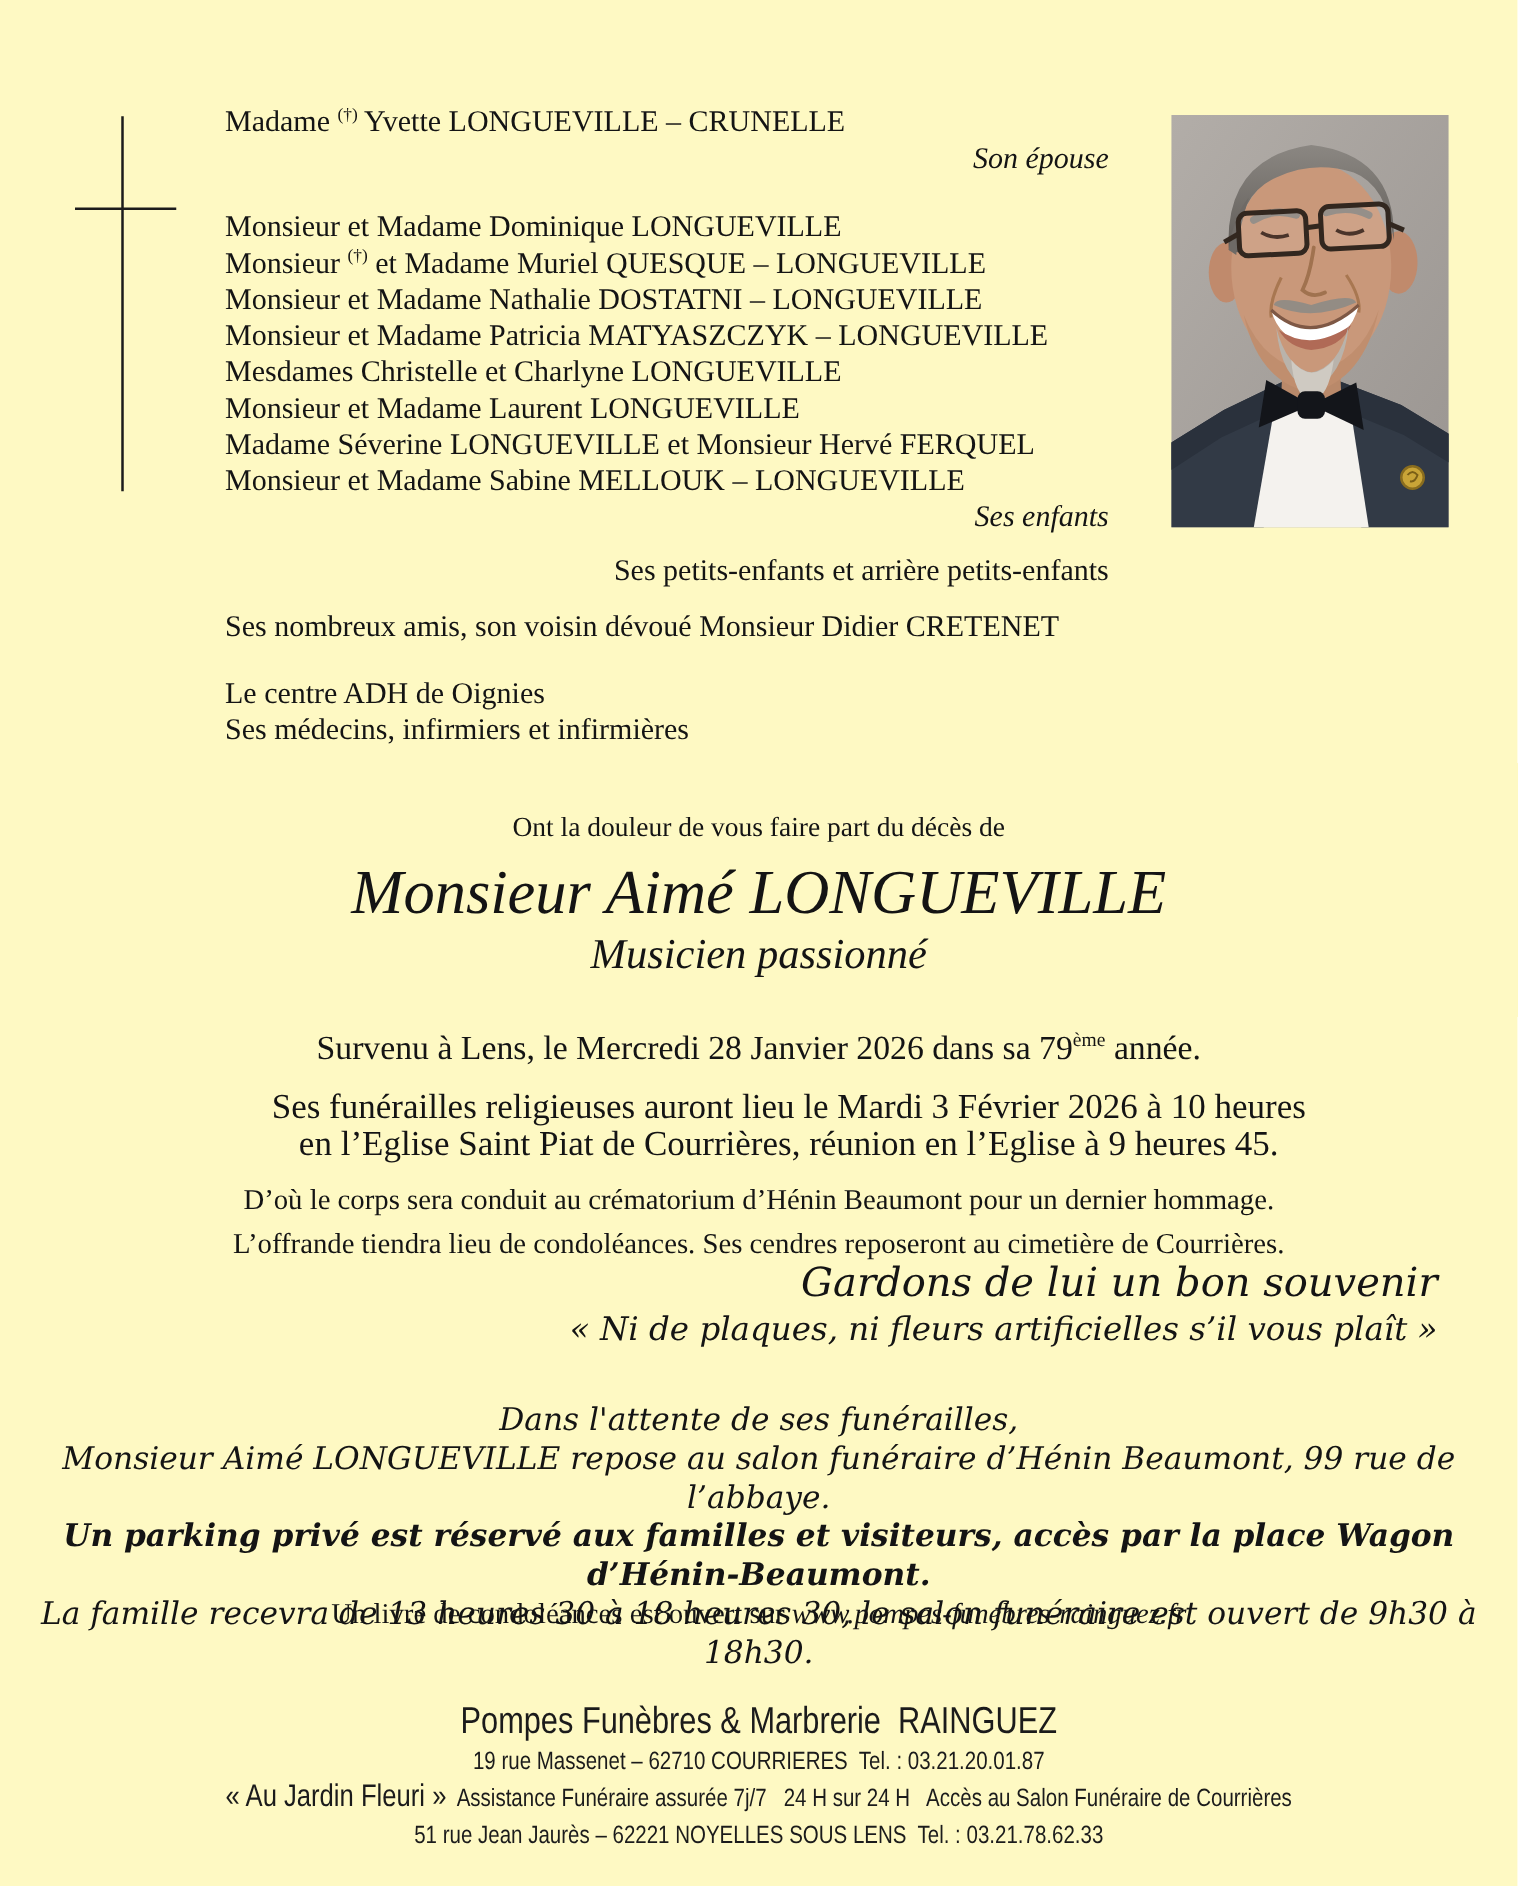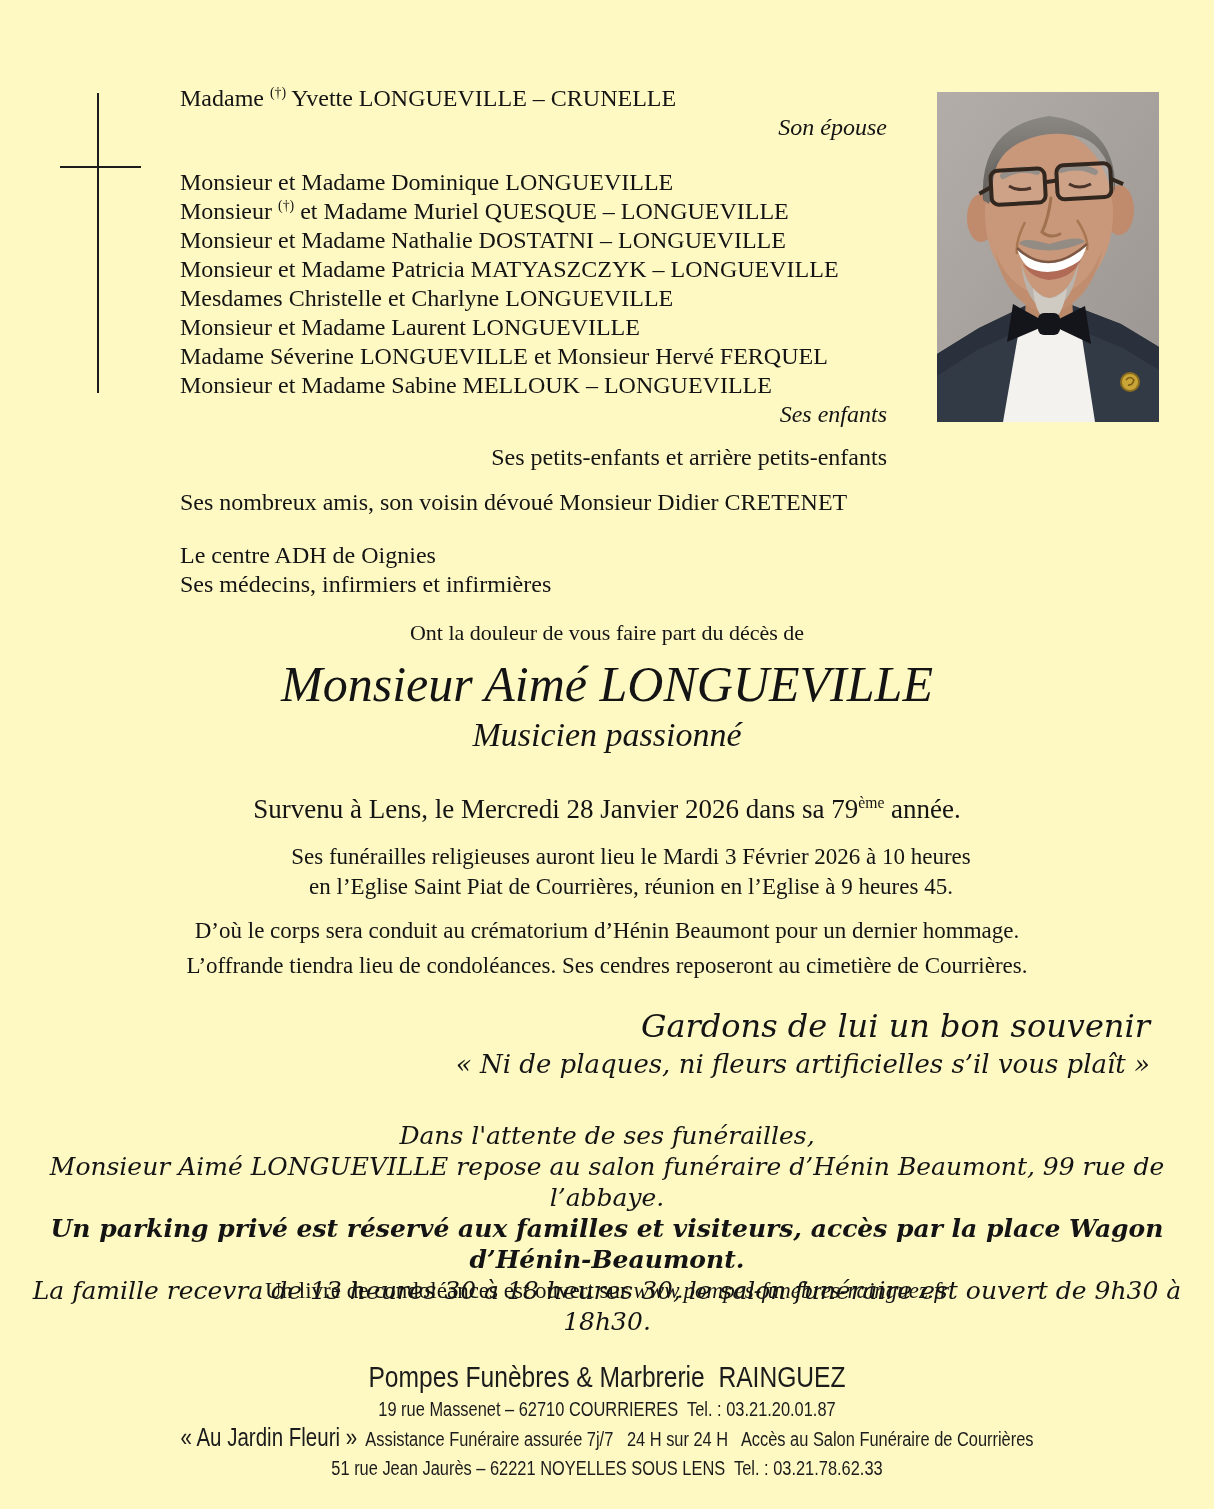--- a/index.html
+++ b/index.html
@@ -24,25 +24,25 @@
   .grandchildren{margin-top:14px;text-align:right;}
   .friends{margin-top:16px;}
   .institution{margin-top:24px;}
 
   
   .photo{position:absolute;left:937px;top:92px;width:222px;height:330px;}
   .photo svg{display:block;}
 
   
   .announce{position:absolute;left:0;right:0;top:618px;text-align:center;}
-  .announce-intro{font-size:22px;line-height:30px;}
+  .announce-intro{font-size:22px;line-height:30px;margin-top:29px;}
   .deceased-name{font-size:50px;line-height:60px;font-style:italic;margin-top:6px;}
   .deceased-sub{font-size:34px;line-height:42px;font-style:italic;}
   .death-line{font-size:27px;line-height:30px;margin-top:38px;}
-  .funeral-lines{font-size:23px;line-height:30px;margin-top:18px;padding-left:48px;}
+  .funeral-lines{font-size:28px;line-height:30px;margin-top:18px;padding-left:48px;}
   .corps-line{font-size:23px;line-height:30px;margin-top:14px;}
   .offering-line{font-size:23px;line-height:30px;margin-top:5px;}
 
   
   .tribute{position:absolute;left:0;right:64px;top:1006px;text-align:right;font-style:italic;font-family:"DejaVu Serif", serif;}
   .tribute-1{font-size:32px;line-height:40px;}
   .tribute-2{font-size:26px;line-height:36px;}
 
   
   .visitation{position:absolute;left:0;right:0;top:1120px;text-align:center;font-style:italic;font-size:25px;line-height:31px;font-family:"DejaVu Serif", serif;}

